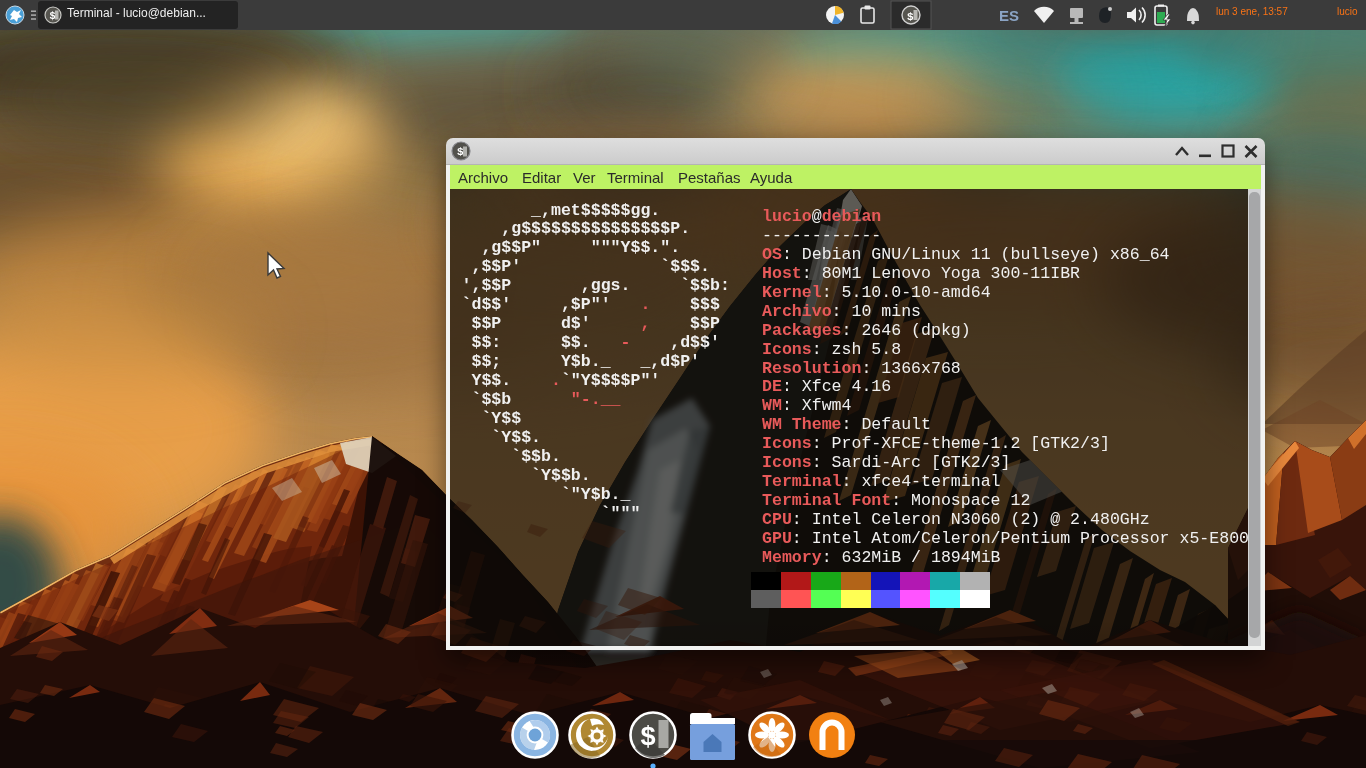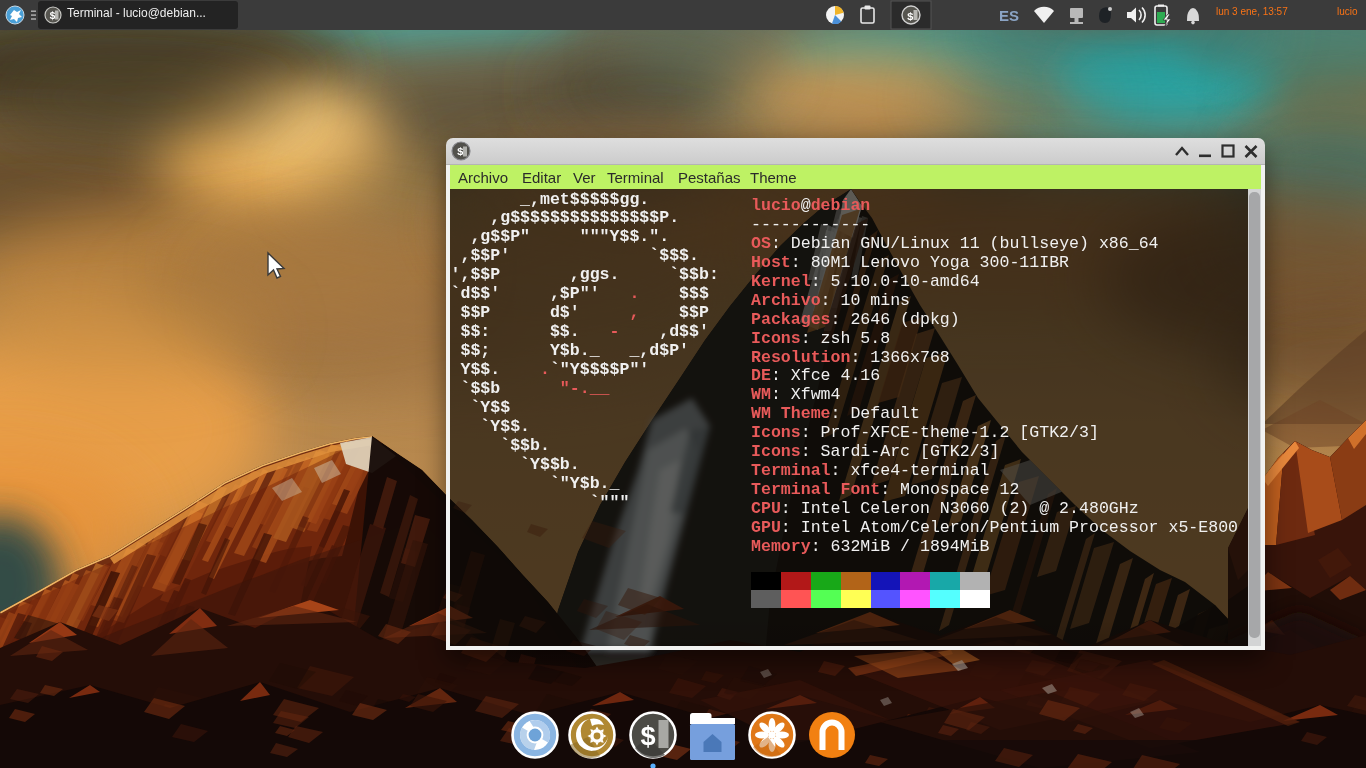--- a/index.html
+++ b/index.html
@@ -12,21 +12,21 @@
 #titlebar{position:absolute;left:0;top:0;width:819px;height:27px;background:linear-gradient(#dedede,#cccccc);border-radius:7px 7px 0 0;border-bottom:1px solid #b4b4b4;box-sizing:border-box;}
 #title{position:absolute;left:10px;right:0;top:5px;text-align:center;font-size:14px;font-weight:bold;color:#333333;}
 #menubar{position:absolute;left:4px;top:27px;width:811px;height:24px;background:#bef264;}
 .mitem{position:absolute;top:4px;font-size:15px;color:#2b2b2b;}
 #termwrap{position:absolute;left:4px;top:51px;width:811px;height:457px;background:rgba(11,9,7,0.63);}
 #winborder{position:absolute;left:0;top:27px;width:819px;height:485px;border:4px solid #f1f2f1;border-top:none;box-sizing:border-box;}
 
 #sbtrack{position:absolute;right:0px;top:0px;width:13px;height:457px;background:#d3d4d5;}
 #sbthumb{position:absolute;right:1px;top:3px;width:11px;height:446px;background:#a6a7a9;border-radius:5px;}
 
-pre{font-family:"Liberation Mono",monospace;font-size:16.57px;line-height:18.93px;margin:0;position:absolute;color:#f0f0f0;}
+pre{font-family:"Liberation Mono",monospace;font-size:16.57px;line-height:18.93px;margin:11px;position:absolute;color:#f0f0f0;}
 #art{left:0.5px;top:1.5px;font-weight:bold;}
 #info{left:301px;top:8px;}
 .r{color:#e85a5a;}
 #info b{color:#e85a5a;}
 
 .pal{position:absolute;left:301px;width:239px;height:18px;display:flex;}
 .pal div{width:29.875px;height:18px;}
 
 .dock{position:absolute;z-index:25;}
 #cursor{position:absolute;left:266px;top:251px;z-index:40;}
@@ -526,21 +526,21 @@
       <rect x="776.5" y="7.5" width="11" height="11" fill="none" stroke="#2e2e2e" stroke-width="2.2"></rect>
       <path d="M799.5 8 l11 11 M810.5 8 l-11 11" stroke="#2e2e2e" stroke-width="2.6"></path>
     </svg>
   </div>
   <div id="menubar">
     <span class="mitem" style="left:8px">Archivo</span>
     <span class="mitem" style="left:72px">Editar</span>
     <span class="mitem" style="left:123px">Ver</span>
     <span class="mitem" style="left:157px">Terminal</span>
     <span class="mitem" style="left:228px">Pestañas</span>
-    <span class="mitem" style="left:300px">Theme</span>
+    <span class="mitem" style="left:300px">Ayuda</span>
   </div>
   <div id="termwrap">
     <pre id="art">       _,met$$$$$gg.
     ,g$$$$$$$$$$$$$$$P.
   ,g$$P"     """Y$$.".
  ,$$P'              `$$$.
 ',$$P       ,ggs.     `$$b:
 `d$$'     ,$P"'   <span class="r">.</span>    $$$
  $$P      d$'     <span class="r">,</span>    $$P
  $$:      $$.   <span class="r">-</span>    ,d$$'

